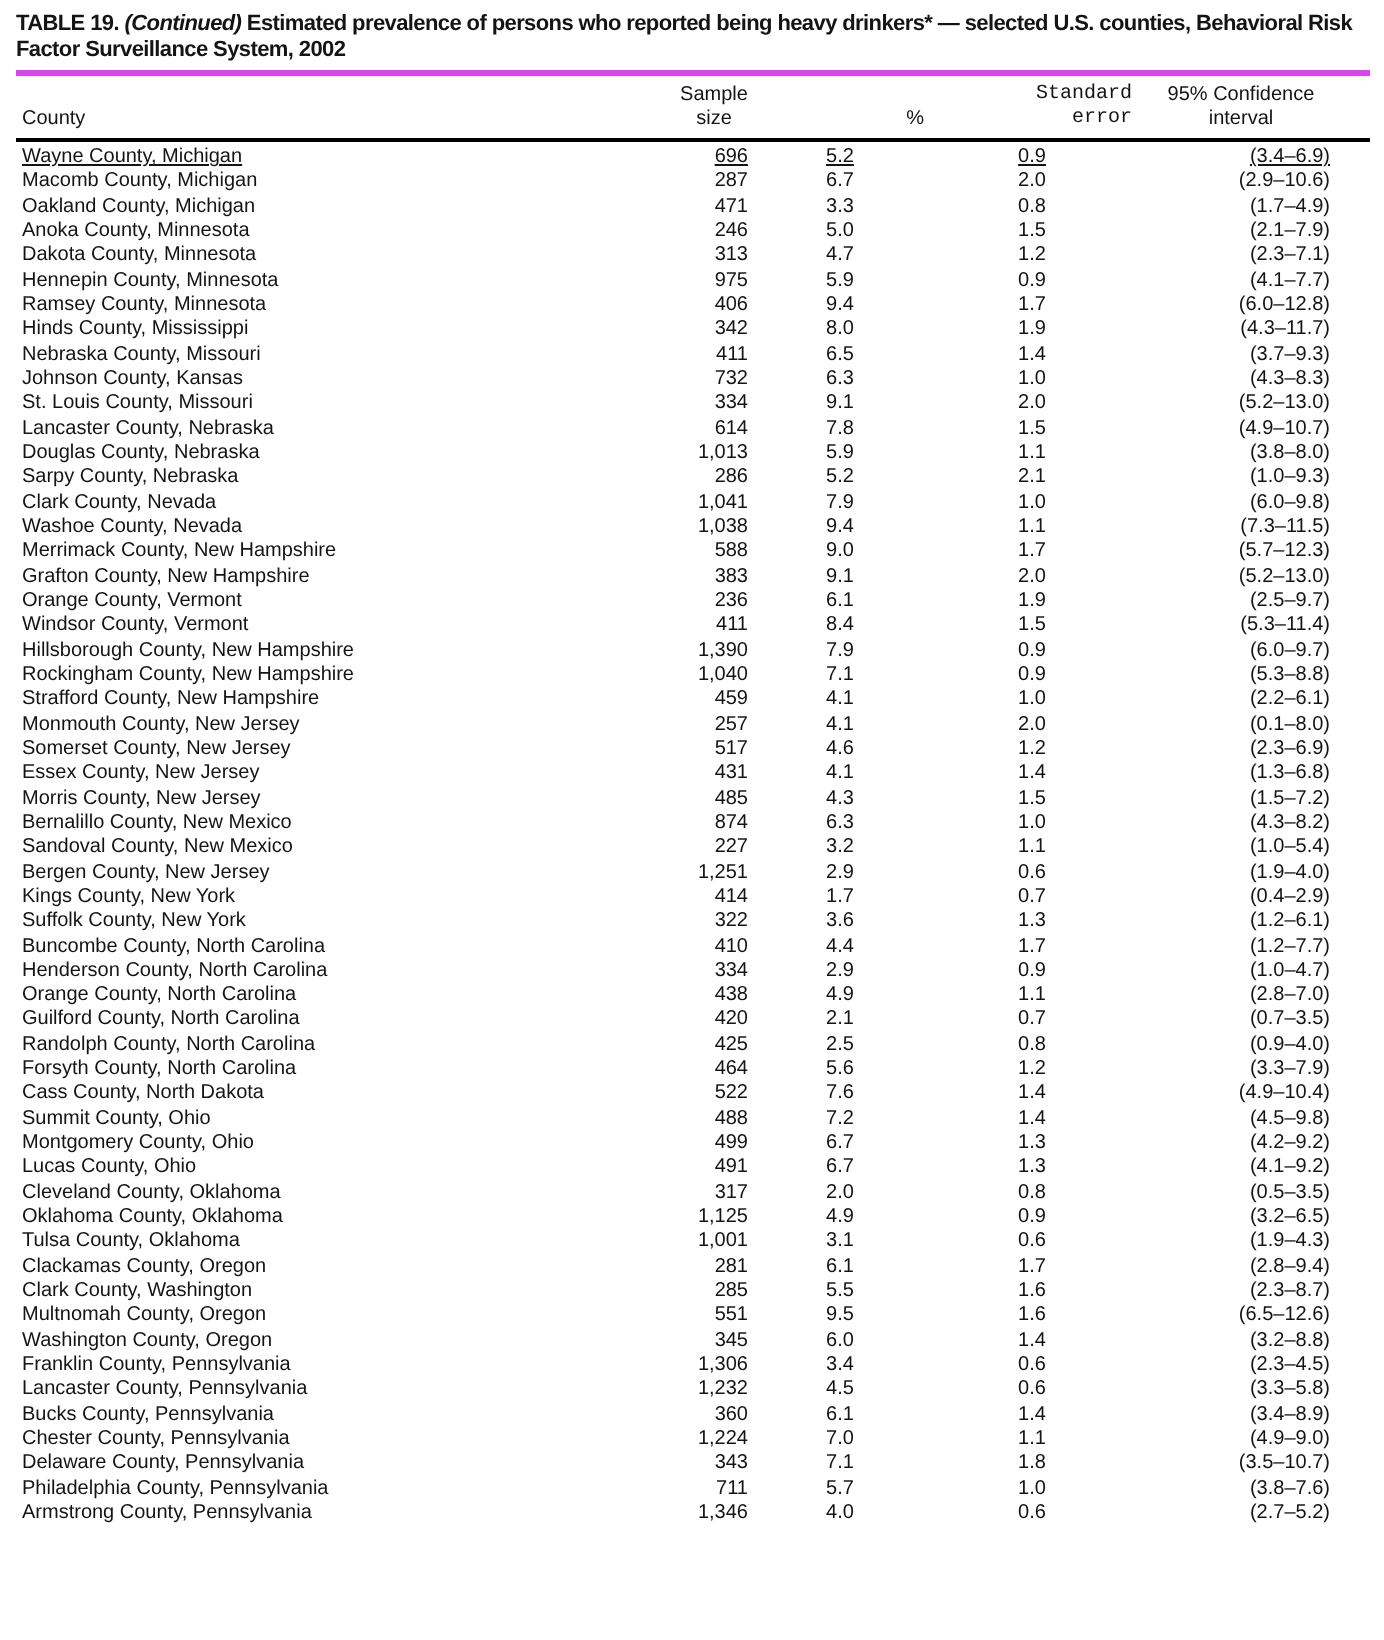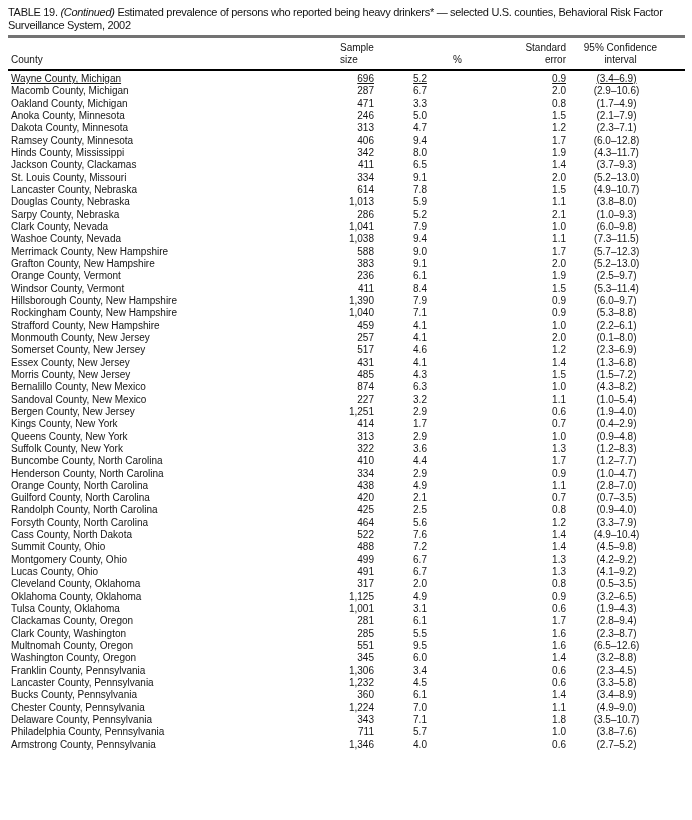--- a/index.html
+++ b/index.html
@@ -11,25 +11,25 @@
     overflow: hidden;
     font-family: "Liberation Sans", sans-serif;
     color: #141414;
   }
   .page {
     width: 677px;
     padding: 6px 7px 0 8px;
   }
   .title {
     font-size: 11px;
-    font-weight: normal;
+    font-weight: bold;
     line-height: 13px;
     letter-spacing: -0.3px;
     padding-bottom: 3px;
-    border-bottom: 3px solid #737373;
+    border-bottom: 3px solid #d946ef;
   }
   .title .italic { font-style: italic; }
   table {
     width: 677px;
     border-collapse: collapse;
     table-layout: fixed;
   }
   col.c-county { width: 332px; }
   col.c-sample { width: 38px; }
   col.c-pct    { width: 88px; }
@@ -38,37 +38,37 @@
   thead th {
     font-weight: normal;
     font-size: 10px;
     line-height: 11.5px;
     vertical-align: bottom;
     padding: 4px 0 4px 0;
     border-bottom: 2px solid #000;
     white-space: pre-line;
   }
   th.h-county { text-align: left; padding-left: 3px; margin-top: 48px; }
-  th.h-sample { text-align: left; padding-right: 4px; margin-left: 40px; }
+  th.h-sample { text-align: center; padding-right: 4px; margin-left: 40px; }
   th.h-pct    { text-align: right; padding-right: 4px; }
-  th.h-stderr { text-align: right; padding-right: 2px; }
+  th.h-stderr { text-align: right; padding-right: 2px; font-family: Liberation Mono, monospace; }
   th.h-ci     { text-align: center; padding-right: 12px; }
   tbody td {
     font-size: 10px;
     line-height: 12.33px;
     padding: 0;
     white-space: nowrap;
     overflow: hidden;
   }
   tbody tr:first-child td { padding-top: 2px; text-decoration: underline; }
   td:nth-child(1) { text-align: left;  padding-left: 3px; }
   td:nth-child(2) { text-align: right; padding-right: 4px; }
   td:nth-child(3) { text-align: center; padding-right: 4px; }
-  td:nth-child(4) { text-align: right; padding-right: 2px; }
-  td:nth-child(5) { text-align: center; padding-right: 20px; margin-top: 30px; }
+  td:nth-child(4) { text-align: center; padding-right: 2px; }
+  td:nth-child(5) { text-align: right; padding-right: 20px; margin-top: 30px; }
 </style>
 </head>
 <body>
 
 <div class="page">
   <div class="title">
     <span>TABLE 19. </span><span class="italic">(Continued)</span><span> Estimated prevalence of persons who reported being heavy drinkers* — selected U.S. counties, Behavioral Risk Factor Surveillance System, 2002</span>
   </div>
 
   <table>
@@ -121,39 +121,53 @@
           <td>(2.1–7.9)</td>
         </tr>
         <tr>
           <td>Dakota County, Minnesota</td>
           <td>313</td>
           <td>4.7</td>
           <td>1.2</td>
           <td>(2.3–7.1)</td>
         </tr>
         <tr>
+          <td>Hennepin County, Minnesota</td>
+          <td>975</td>
+          <td>5.9</td>
+          <td>0.9</td>
+          <td>(4.1–7.7)</td>
+        </tr>
+        <tr>
           <td>Ramsey County, Minnesota</td>
           <td>406</td>
           <td>9.4</td>
           <td>1.7</td>
           <td>(6.0–12.8)</td>
         </tr>
         <tr>
           <td>Hinds County, Mississippi</td>
           <td>342</td>
           <td>8.0</td>
           <td>1.9</td>
           <td>(4.3–11.7)</td>
         </tr>
         <tr>
-          <td>Jackson County, Clackamas</td>
+          <td>Nebraska County, Missouri</td>
           <td>411</td>
           <td>6.5</td>
           <td>1.4</td>
           <td>(3.7–9.3)</td>
+        </tr>
+        <tr>
+          <td>Johnson County, Kansas</td>
+          <td>732</td>
+          <td>6.3</td>
+          <td>1.0</td>
+          <td>(4.3–8.3)</td>
         </tr>
         <tr>
           <td>St. Louis County, Missouri</td>
           <td>334</td>
           <td>9.1</td>
           <td>2.0</td>
           <td>(5.2–13.0)</td>
         </tr>
         <tr>
           <td>Lancaster County, Nebraska</td>
@@ -289,32 +303,25 @@
           <td>(1.9–4.0)</td>
         </tr>
         <tr>
           <td>Kings County, New York</td>
           <td>414</td>
           <td>1.7</td>
           <td>0.7</td>
           <td>(0.4–2.9)</td>
         </tr>
         <tr>
-          <td>Queens County, New York</td>
-          <td>313</td>
-          <td>2.9</td>
-          <td>1.0</td>
-          <td>(0.9–4.8)</td>
-        </tr>
-        <tr>
           <td>Suffolk County, New York</td>
           <td>322</td>
           <td>3.6</td>
           <td>1.3</td>
-          <td>(1.2–8.3)</td>
+          <td>(1.2–6.1)</td>
         </tr>
         <tr>
           <td>Buncombe County, North Carolina</td>
           <td>410</td>
           <td>4.4</td>
           <td>1.7</td>
           <td>(1.2–7.7)</td>
         </tr>
         <tr>
           <td>Henderson County, North Carolina</td>

